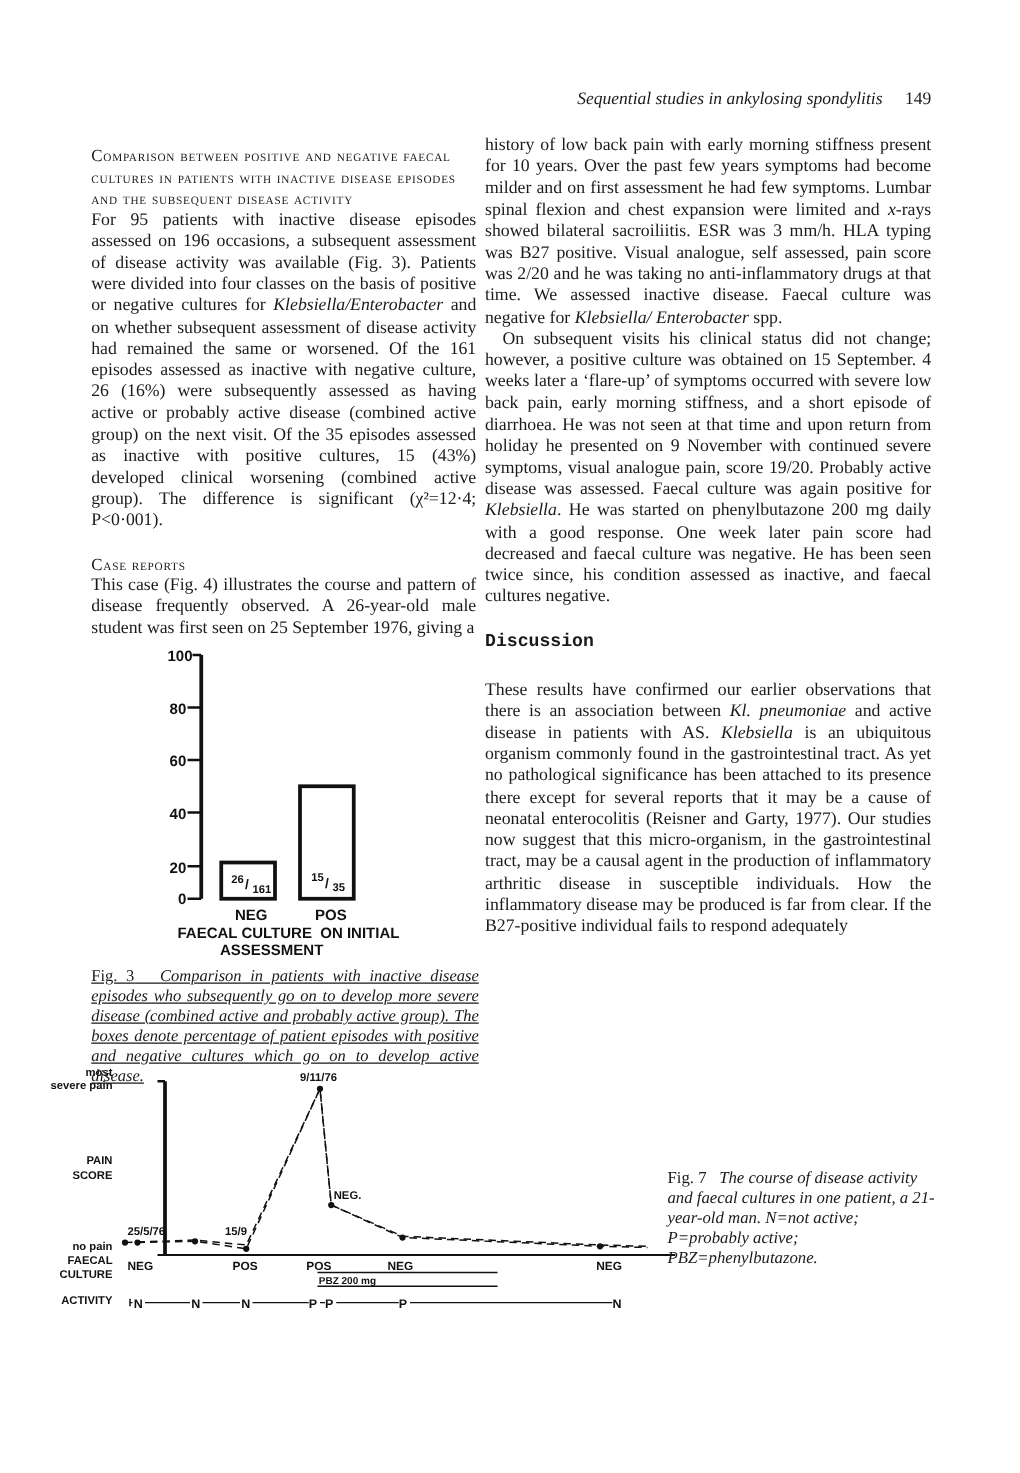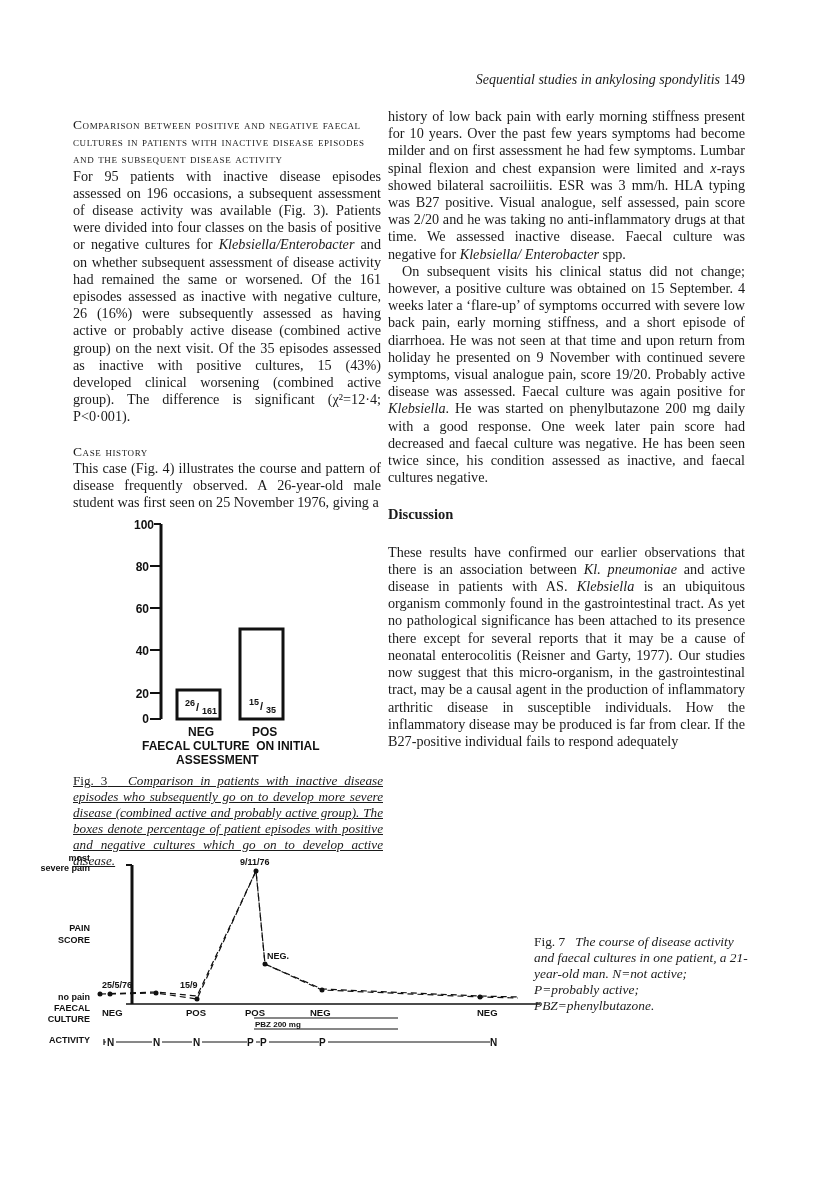--- a/index.html
+++ b/index.html
@@ -1,49 +1,49 @@
 <!DOCTYPE html>
 <html><head>
 <meta charset="utf-8">
 <style>
   html, body { margin:0; padding:0; background:#fff; }
   body { width:816px; height:1178px; position:relative; overflow:hidden;
          font-family:"Liberation Serif", "DejaVu Serif", serif; color:#1a1a1a; }
   .running-head { position:absolute; top:72px; left:420px; width:325px; text-align:right;
                   font-size:14px; font-style:italic; }
-  .running-head .pg { font-style:normal; margin-left:4px; }
+  .running-head .pg { font-style:normal; margin-left:18px; }
   .col { position:absolute; font-size:14.2px; line-height:17.2px; text-align:justify; }
   .col-left { left:73px; width:308px; top:116px; }
   .col-right { left:388px; width:357px; top:108px; }
   .smallcaps { font-variant:small-caps; letter-spacing:0.6px; font-size:13.5px; line-height:17.2px; text-align:left; }
   p { margin:0; }
   .indent { text-indent:14px; }
   .gap { height:17px; }
-  .h-disc { font-weight:bold; font-size:14.5px; margin:20px 0 20px 0; }
+  .h-disc { font-weight:bold; font-size:14.5px; margin:20px 0 20px 0;font-family:Liberation Mono, monospace; }
   em { font-style:italic; }
   .fig3 { position:absolute; left:72px; top:515px; width:310px; height:255px;text-decoration:underline; }
   .fig3-caption { position:absolute; left:73px; top:773px; width:310px; font-size:13.2px; line-height:16px; font-style:italic; text-align:justify;text-decoration:underline; }
   .fig3-caption .lbl { font-style:normal; }
   .fig4 { position:absolute; left:40px; top:826px; width:500px; height:200px;margin-top:25px; }
   .fig4-caption { position:absolute; left:534px; top:934px; width:215px; font-size:13.4px; line-height:16px; font-style:italic; }
   .fig4-caption .lbl { font-style:normal; }
 </style>
 </head>
 <body>
 
 <div class="running-head">
   <span>Sequential studies in ankylosing spondylitis</span><span class="pg">149</span>
 </div>
 
 <div class="col col-left">
   <p class="smallcaps">Comparison between positive and negative faecal cultures in patients with inactive disease episodes and the subsequent disease activity</p>
   <p><span>For 95 patients with inactive disease episodes assessed on 196 occasions, a subsequent assessment of disease activity was available (Fig. 3). Patients were divided into four classes on the basis of positive or negative cultures for </span><em>Klebsiella/Enterobacter</em><span> and on whether subsequent assessment of disease activity had remained the same or worsened. Of the 161 episodes assessed as inactive with negative culture, 26 (16%) were subsequently assessed as having active or probably active disease (combined active group) on the next visit. Of the 35 episodes assessed as inactive with positive cultures, 15 (43%) developed clinical worsening (combined active group). The difference is significant (χ²=12·4; P&lt;0·001).</span></p>
   <div class="gap"></div>
-  <p class="smallcaps">Case history</p>
-  <p>This case (Fig. 4) illustrates the course and pattern of disease frequently observed. A 26-year-old male student was first seen on 25 November 1976, giving a</p>
+  <p class="smallcaps">Case reports</p>
+  <p>This case (Fig. 4) illustrates the course and pattern of disease frequently observed. A 26-year-old male student was first seen on 25 September 1976, giving a</p>
 </div>
 
 <div class="fig3">
   <svg width="310" height="255" viewBox="0 0 310 255" font-family="Liberation Sans, DejaVu Sans, sans-serif" font-weight="bold">
 
     <line x1="89" y1="9" x2="89" y2="204" stroke="#111" stroke-width="3"></line>
     <line x1="89" y1="9" x2="82" y2="9" stroke="#111" stroke-width="2"></line>
     <g font-size="12" fill="#111" text-anchor="end">
       <text x="82" y="14">100</text>
       <text x="77" y="56">80</text>

